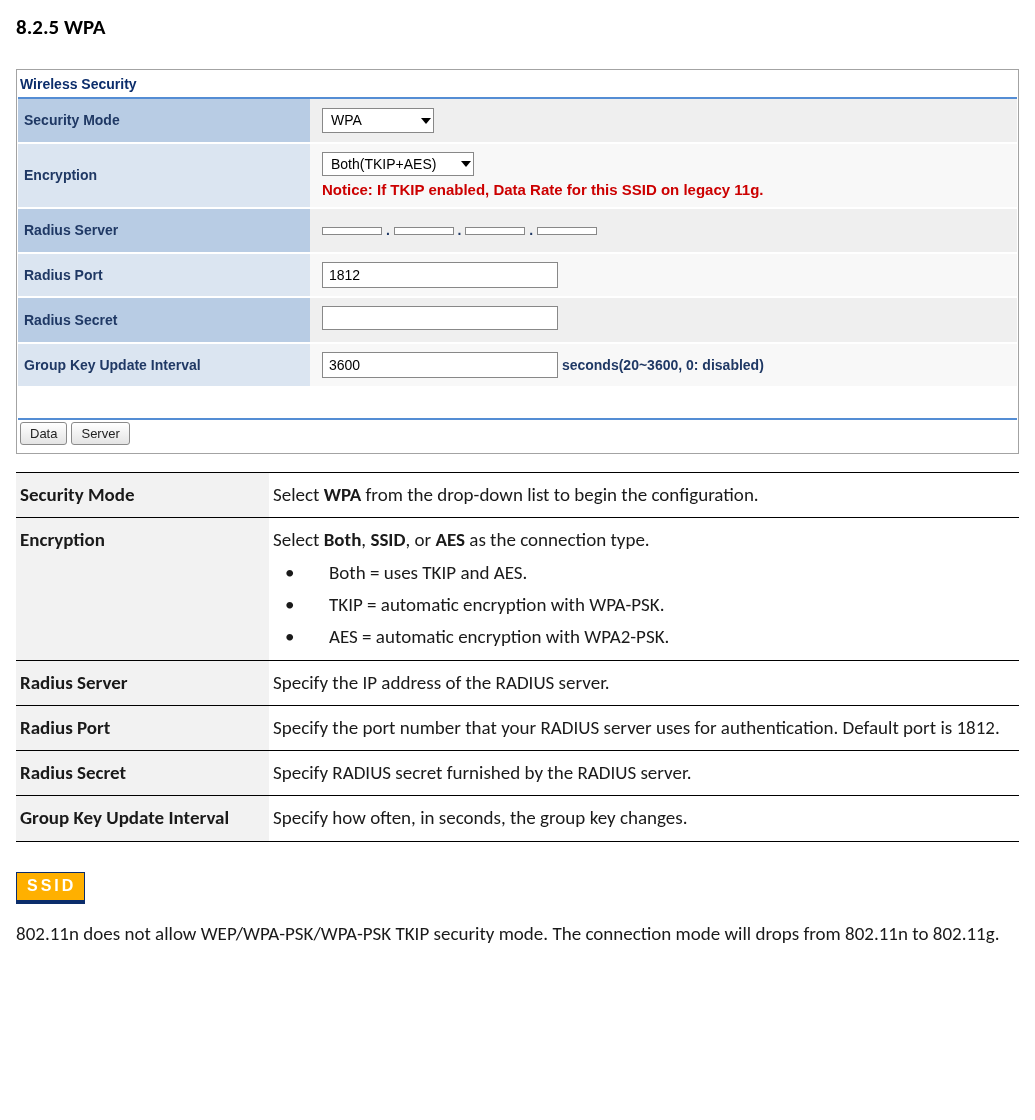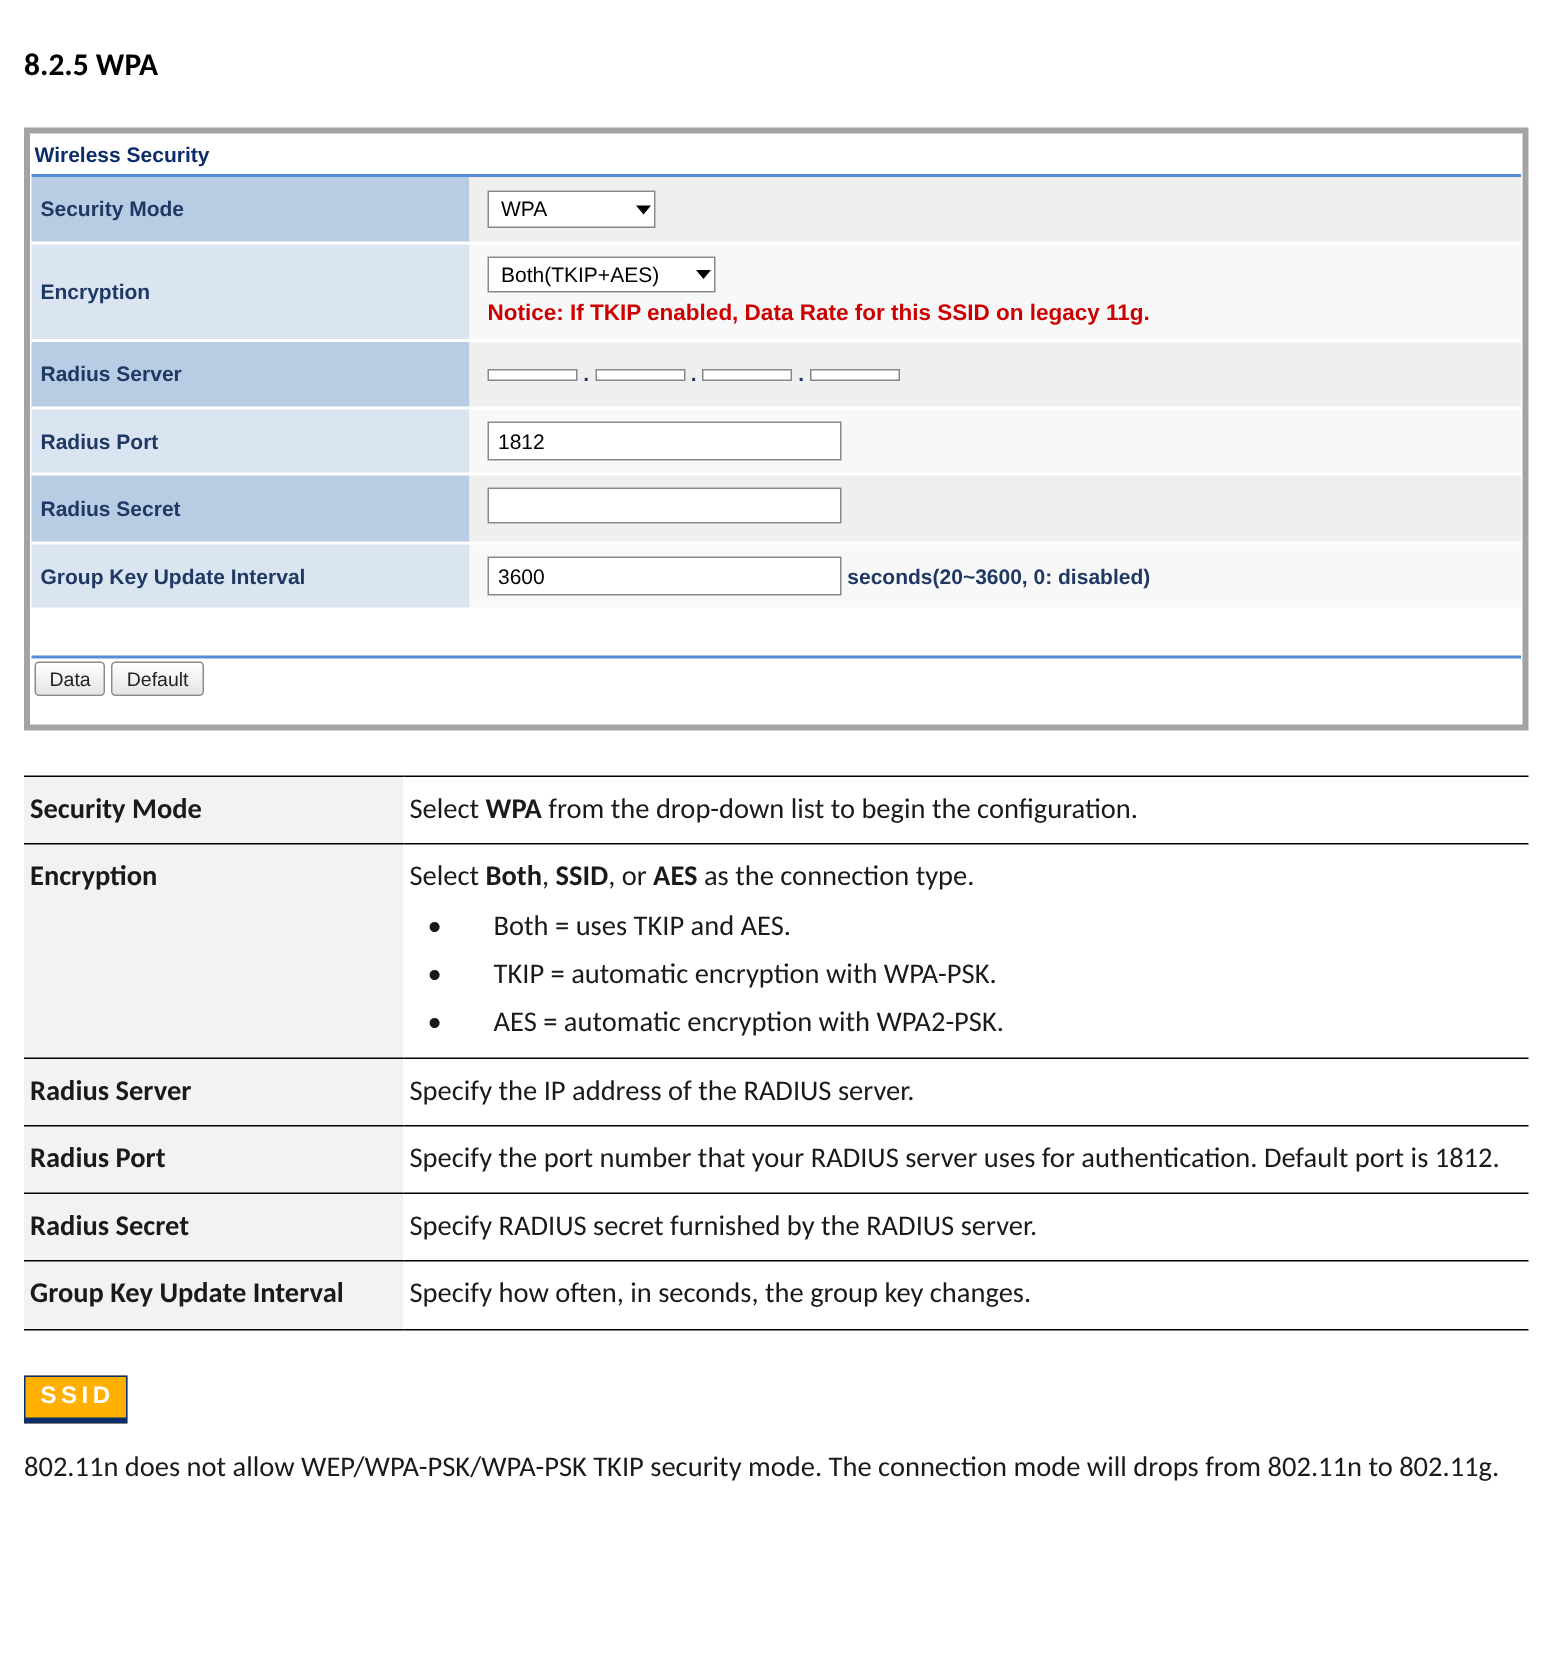--- a/index.html
+++ b/index.html
@@ -9,27 +9,27 @@
     margin: 0;
     padding: 14px 16px;
     width: 1035px;
     box-sizing: border-box;
     background: #ffffff;
     line-height: 1.3;
   }
   h2.section-title {
     font-size: 21px;
     font-weight: bold;
-    margin: 16px 0 28px 0;
+    margin: 0 0 28px 0;
     color: #000;
   }
   .screenshot-frame {
-    border: 4px solid #a3a3a3;
-    padding: 1px 1px 17px 1px;
-    margin-bottom: 30px;
+    border: 1px solid #a3a3a3;
+    padding: 1px 1px 6px 1px;
+    margin-bottom: 18px;
   }
   .ui-panel {
     font-family: Arial, Helvetica, sans-serif;
     font-size: 14px;
   }
   .ui-header {
     color: #0b2d6b;
     font-weight: bold;
     border-bottom: 2px solid #548dd4;
     padding: 4px 2px 4px 2px;
@@ -227,21 +227,21 @@
         <td class="ui-value-cell">
           <span class="ui-input" style="width:222px;display:inline-block">3600</span>
           <span>seconds(20~3600, 0: disabled)</span>
         </td>
       </tr>
     </tbody>
       </table>
     <div class="footer-space"></div>
     <div class="btn-row">
       <button class="ui-btn">Data</button>
-      <button class="ui-btn">Default</button>
+      <button class="ui-btn">Server</button>
     </div>
   </div>
 </div>
 
 <table class="desc">
   <tbody>
       <tr>
     <th>Security Mode</th>
     <td>
       <span>Select </span><span class="b">WPA</span><span> from the drop-down list to begin the configuration.</span>

